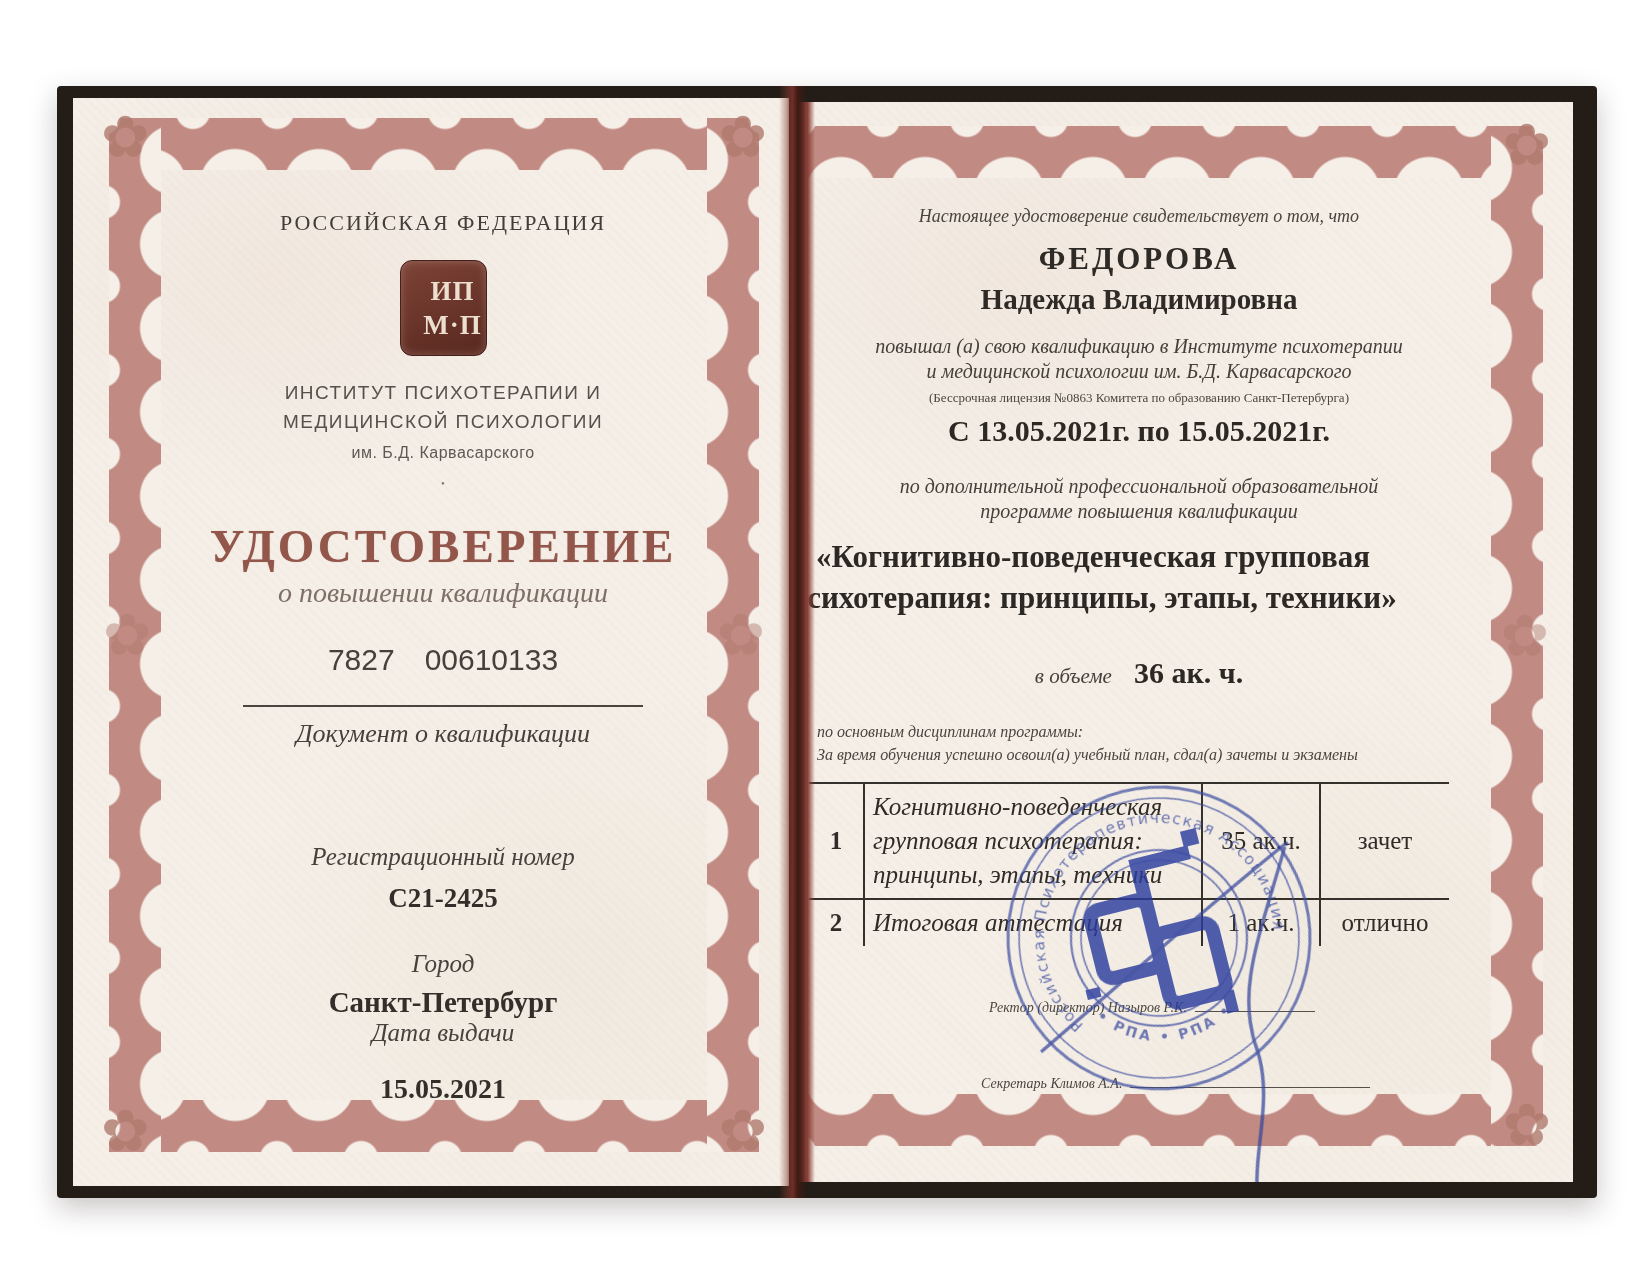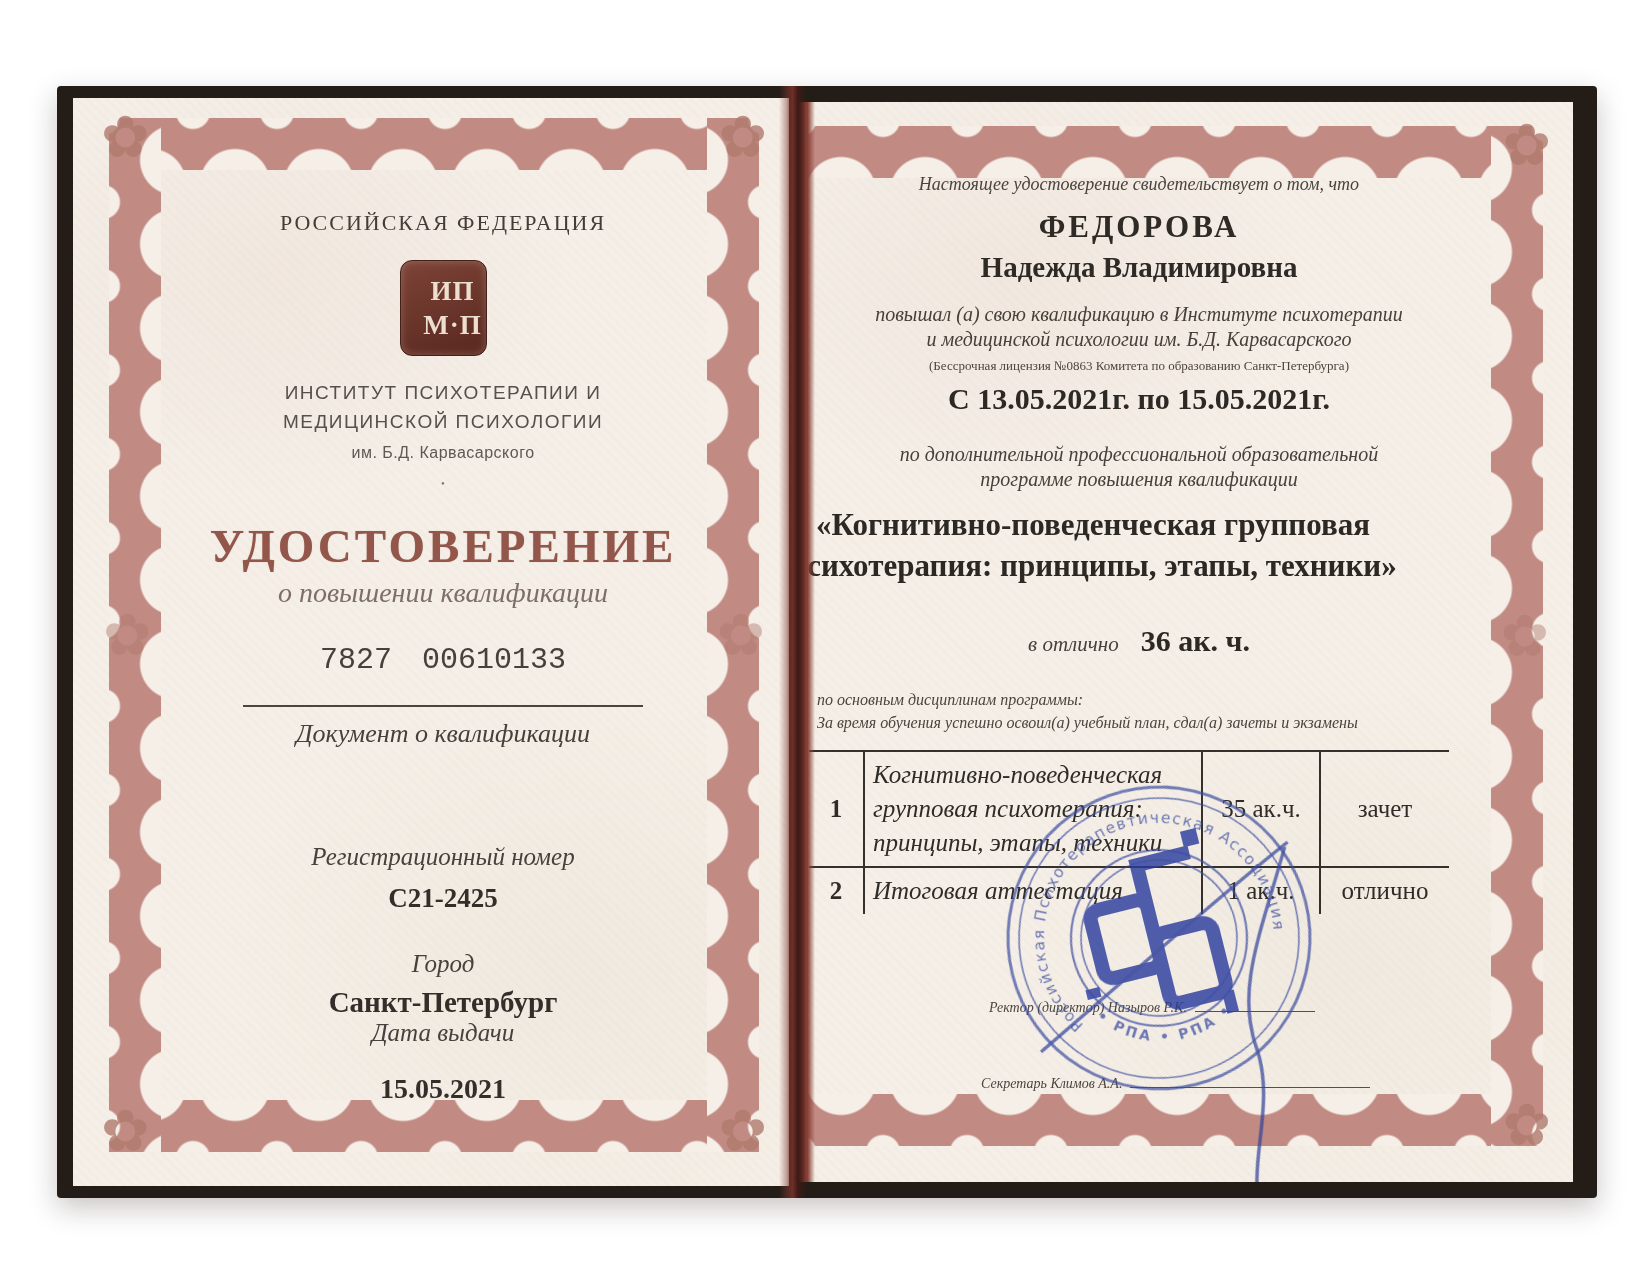--- a/index.html
+++ b/index.html
@@ -56,31 +56,31 @@
         background:linear-gradient(160deg,#7d4337,#59281f);border:1px solid #44201a;
         box-shadow:inset 0 0 8px rgba(255,235,220,.25);display:flex;flex-direction:column;
         justify-content:center;color:#ecdfcf;font-weight:bold;font-size:27px;line-height:34px;letter-spacing:1px;padding-left:19px;}
   .inst{margin-top:22px;font-family:"Liberation Sans",sans-serif;font-size:19px;letter-spacing:1.5px;
         color:#55504c;line-height:29px;}
   .inst-small{font-size:16px;letter-spacing:.5px;color:#5d5854;margin-top:2px;}
   .tiny-dot{margin-top:10px;font-size:11px;color:#7a736d;}
   .cert-title{margin-top:30px;font-size:47px;font-weight:bold;letter-spacing:3px;color:#93564b;
         text-shadow:0 0 1px rgba(147,86,75,.4);}
   .cert-sub{margin-top:4px;font-style:italic;font-size:28px;color:#7d6e66;}
-  .cert-number{margin-top:34px;font-family:Liberation Mono, monospace;font-size:30px;color:#45403c;}
+  .cert-number{margin-top:34px;font-family:Liberation Sans, sans-serif;font-size:30px;color:#45403c;}
   .cert-number .gap{display:inline-block;width:30px;}
   .rule{margin:28px auto 0;width:400px;border-top:2px solid #4c453f;}
   .doc-type{margin-top:12px;font-style:italic;font-size:26px;color:#45403b;}
   .fld-label{margin-top:0;font-style:italic;font-size:25px;color:#46413c;}
   .lbl-reg{margin-top:94px}.lbl-city{margin-top:36px}.lbl-date{}
   .fld-value{font-weight:bold;color:#332e2a;}
   .val-reg{margin-top:12px;font-size:27px}.val-city{margin-top:8px;font-size:29px}.val-date{margin-top:26px;font-size:28px}
   
   .rp-content{position:absolute;left:10px;top:0;width:660px;text-align:center;color:#353029;}
-  .intro{padding-top:72px;font-style:italic;font-size:18px;color:#4a443e;}
+  .intro{padding-top:104px;font-style:italic;font-size:18px;color:#4a443e;}
   .surname{margin-top:14px;font-size:31px;font-weight:bold;letter-spacing:3px;color:#2e2a26;}
   .name{margin-top:6px;font-size:29px;font-weight:bold;color:#2e2a26;}
   .qual{margin-top:18px;font-style:italic;font-size:20px;line-height:25px;color:#45403a;}
   .license{margin-top:6px;font-size:13px;color:#4a453f;}
   .period{margin-top:8px;font-size:30px;font-weight:bold;color:#2c2824;}
   .program{margin-top:26px;font-style:italic;font-size:20px;line-height:25px;color:#45403a;}
   .ptitle{margin-top:12px;font-size:31px;font-weight:bold;line-height:41px;color:#2c2824;
           white-space:nowrap;transform:translateX(-46px);}
   .volume{margin-top:38px;}
   .volume .vl{font-style:italic;font-size:21px;color:#45403a;margin-right:22px;}
@@ -171,21 +171,21 @@
         <div class="period">С 13.05.2021г. по 15.05.2021г.</div>
         <div class="program">
           <div>по дополнительной профессиональной образовательной</div>
           <div>программе повышения квалификации</div>
         </div>
         <div class="ptitle">
           <div>«Когнитивно-поведенческая групповая</div>
           <div>психотерапия: принципы, этапы, техники»</div>
         </div>
         <div class="volume">
-          <span class="vl">в отлично</span><span class="vv">36 ак. ч.</span>
+          <span class="vl">в объеме</span><span class="vv">36 ак. ч.</span>
         </div>
         <div class="results">
           <div>по основным дисциплинам программы:</div>
           <div>За время обучения успешно освоил(а) учебный план, сдал(а) зачеты и экзамены</div>
         </div>
         <table class="marks">
           <tbody>
               <tr>
             <td class="t-num">1</td>
             <td class="t-subj">Когнитивно-поведенческая групповая психотерапия: принципы, этапы, техники</td>

